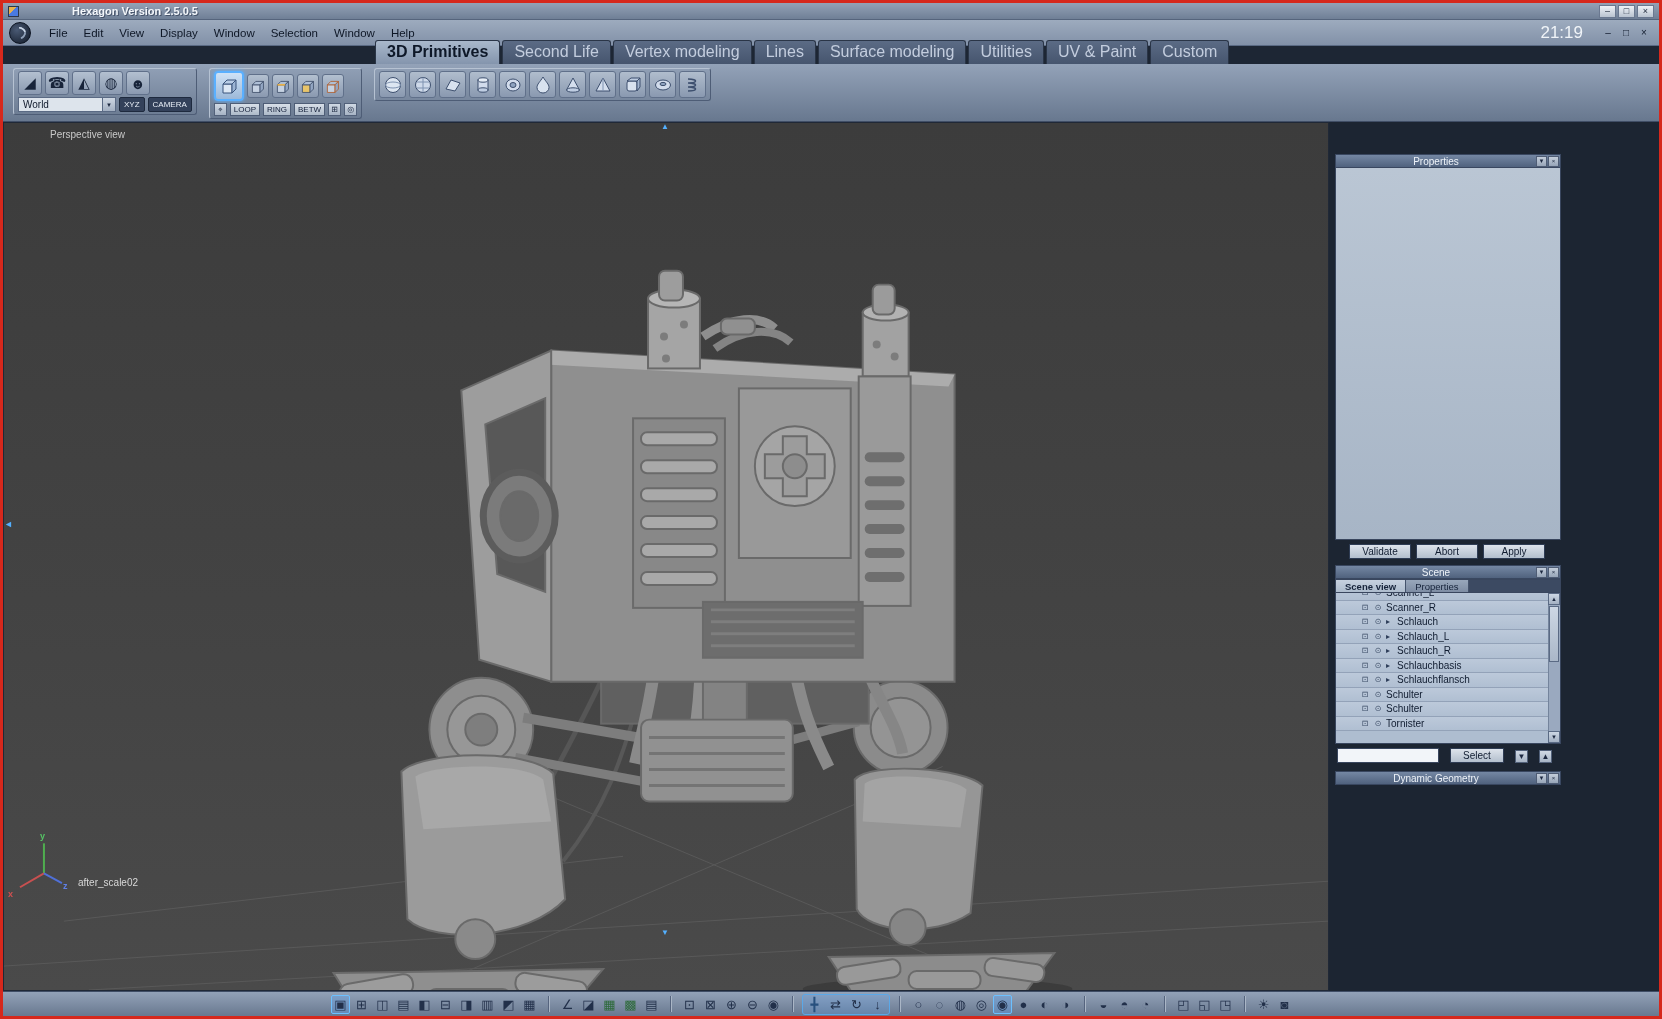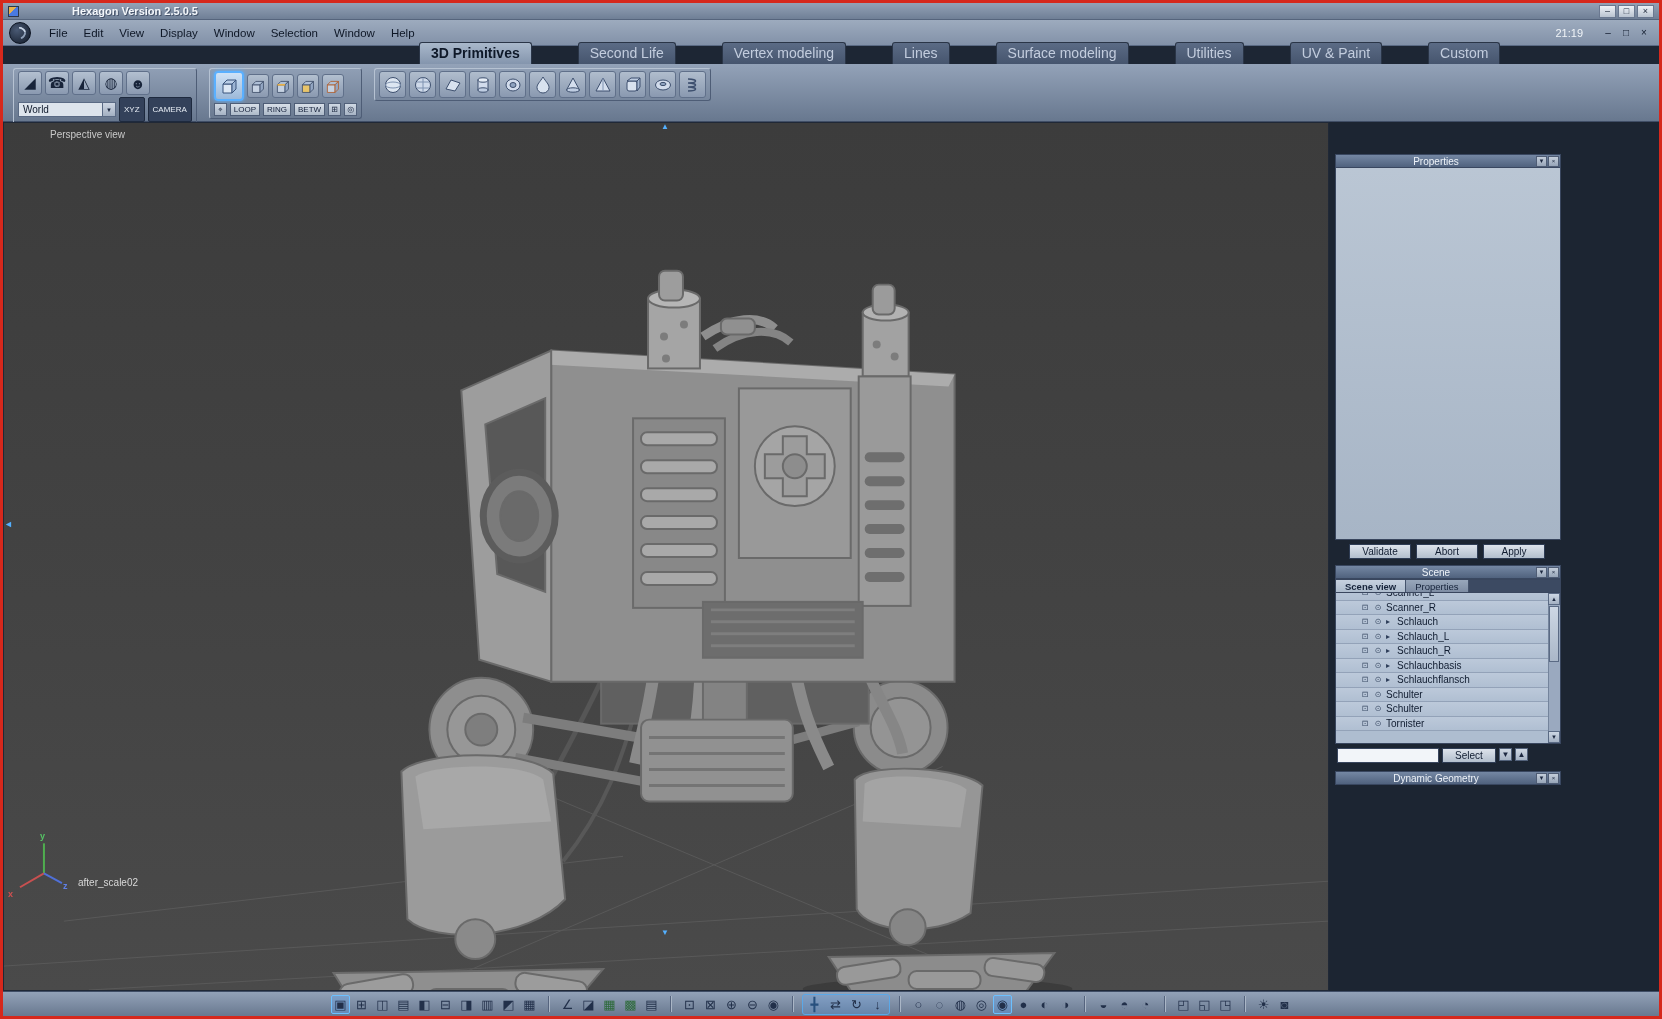--- a/index.html
+++ b/index.html
@@ -24,44 +24,44 @@
     background:linear-gradient(#eef2f7,#b9c3d0); border:1px solid #6a7890; text-align:center; }
 
   
   .menubar { height:26px; flex:0 0 26px; display:flex; align-items:center; padding:0 6px;
     background:linear-gradient(#9dabbe,#8291a8); border-bottom:1px solid #5a6a84; }
   .logo { width:22px; height:22px; border-radius:50%; margin-right:10px; position:relative;
     background:radial-gradient(circle at 35% 35%, #4a5a74, #101826); border:1px solid #0c1422; }
   .logo::after { content:""; position:absolute; inset:4px; border:2px solid transparent;
     border-top-color:#c8d4e4; border-right-color:#8fa0b8; border-radius:50%; transform:rotate(35deg); }
   .menu-item { font-size:11.5px; color:#0e1726; padding:0 8px; height:100%; display:flex; align-items:center; cursor:default; }
-  .clock { margin-left:auto; font-size:11px; color:#f0f4f8; padding-right:16px; }
+  .clock { margin-left:auto; font-size:17px; color:#f0f4f8; padding-right:16px; }
   .mb-btn { width:18px; height:16px; font-size:10px; color:#141e30; }
 
   
   .tabstrip { height:18px; flex:0 0 18px; background:#1d2634; display:flex; align-items:flex-end; padding-left:372px; }
-  .tab { font-size:14px; padding:2px 11px 3px; margin-right:2px; color:#c3cdde;
+  .tab { font-size:16px; padding:2px 11px 3px; margin-right:2px; color:#c3cdde;
     background:linear-gradient(#5b6b85,#46556e); border:1px solid #2a3547; border-bottom:none;
-    border-radius:3px 3px 0 0; white-space:nowrap;margin-left:44px; }
+    border-radius:3px 3px 0 0; white-space:nowrap; }
   .tab.active { background:linear-gradient(#a9b8cb,#8495ad); color:#0e1828; font-weight:bold; }
 
   
   .toolbar { height:58px; flex:0 0 58px; display:flex; align-items:flex-start; gap:12px;
     padding:4px 0 0 10px; background:linear-gradient(#93a2b8,#68788f); border-bottom:1px solid #404e66; }
   .tgroup { border:1px solid; border-color:#b6c2d2 #4e5d76 #4e5d76 #b6c2d2; border-radius:3px;
     padding:2px 4px; display:flex; flex-direction:column; gap:2px; }
   .trow { display:flex; align-items:center; gap:3px; }
   .ticon { width:24px; height:24px; font-size:15px; color:#18243a; border-radius:3px;
     background:linear-gradient(#b3c0d0,#8a99b0); border:1px solid #60708a; }
   .dropdown { display:flex; }
   .dd-field { width:84px; height:15px; background:#dde4ec; border:1px solid #5a6a84; border-right:none;
     font-size:10px; color:#101a2c; padding:0 4px; display:flex; align-items:center; }
   .dd-btn { width:14px; height:15px; font-size:6px; color:#1c2840;
     background:linear-gradient(#cdd6e2,#a3b0c2); border:1px solid #5a6a84; }
-  .mini-btn { height:25px; padding:0 4px; font-size:8px; color:#e8eef6; border-radius:2px;
+  .mini-btn { height:15px; padding:0 4px; font-size:8px; color:#e8eef6; border-radius:2px;
     background:#33415a; border:1px solid #1e2a3e; display:flex; align-items:center; }
   .txt-btn { height:13px; padding:0 3px; font-size:8px; color:#14203a;
     background:linear-gradient(#d8dfe8,#adbac9); border:1px solid #4e5d76; display:flex; align-items:center; }
   .bigcube { width:30px; height:30px; border:2px solid #5ab0ff; border-radius:4px;
     background:linear-gradient(#cfe2f6,#9cb8d8); box-shadow:0 0 4px #5ab0ff; }
   .cubeicon { width:22px; height:24px; }
   .prim { width:27px; height:27px; background:linear-gradient(#aebbcc,#8painted) }
   .prim { width:27px; height:27px; background:linear-gradient(#b0bdcd,#8headline) }
   .prim { width:27px; height:27px; border:1px solid #60708a; border-radius:3px;
     background:linear-gradient(#b0bdcd,#8a99b0); }
@@ -110,21 +110,21 @@
     font-size:10px; color:#101c30; }
   .row-ic { font-size:8px; color:#3a4a64; width:10px; text-align:center; }
   .expander { font-size:8px; color:#2c3c58; width:8px; }
   .tree-scroll { position:absolute; top:0; right:0; bottom:0; width:12px;
     background:#9aa9bf; border-left:1px solid #74849c; }
   .tree-arrow { position:absolute; right:0; width:12px; height:12px; font-size:6px; color:#1c2840;
     background:linear-gradient(#cdd7e4,#a3b0c2); border:1px solid #5a6a84; }
   .tree-up { top:0; } .tree-down { bottom:0; }
   .tree-thumb { position:absolute; top:13px; right:1px; width:10px; height:56px;
     background:linear-gradient(#cdd7e4,#aab7c8); border:1px solid #5a6a84; }
-  .selrow { display:flex; align-items:flex-start; gap:3px; padding:4px 0 2px 2px; }
+  .selrow { display:flex; align-items:flex-end; gap:11px; padding:4px 0 2px 2px; }
   .sel-input { width:102px; height:15px; background:#f2f5f9; border:1px solid #39465e; font-size:10px; padding:0 3px; }
   .sel-btn { width:54px; height:15px; font-size:10px; color:#101c30;
     background:linear-gradient(#dde3eb,#b3bfcd); border:1px solid #2e3c54; }
   .dg-body { flex:1 1 auto; border:1px solid #39465e; border-top:none;
     background:linear-gradient(#aab6c6,#96a3b6); display:flex; flex-direction:column; justify-content:flex-end; }
   .dg-row { display:flex; align-items:center; gap:4px; padding:3px 4px 4px 8px; }
   .dg-label { font-size:10px; color:#14203a; }
   .sphere-btn { width:16px; height:16px; border-radius:50%; border:1px solid #2c3a52;
     background:radial-gradient(circle at 35% 30%, #e6ecf3, #7e8da4); } .gap6 { height:6px; flex:0 0 6px; }
 

